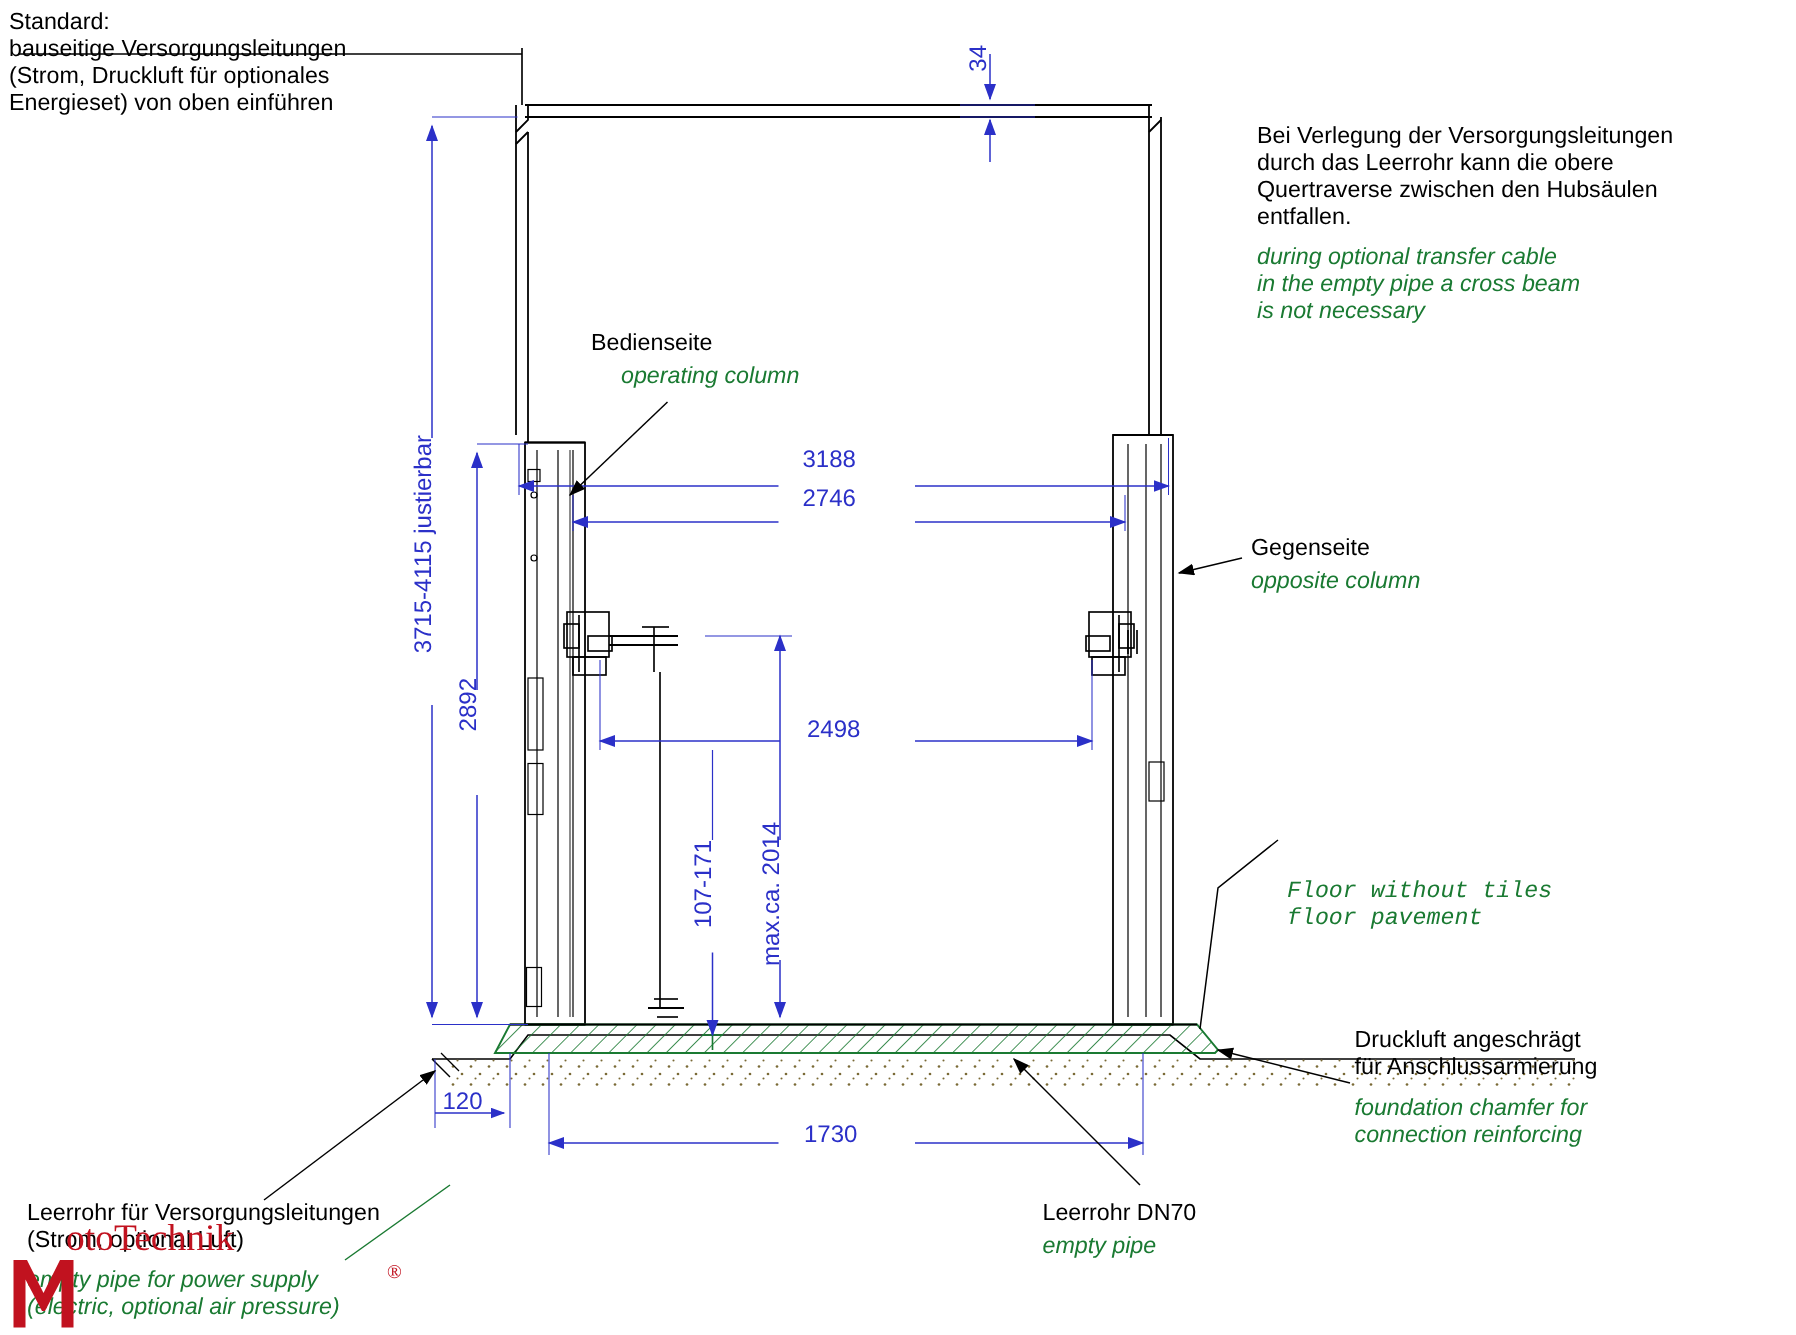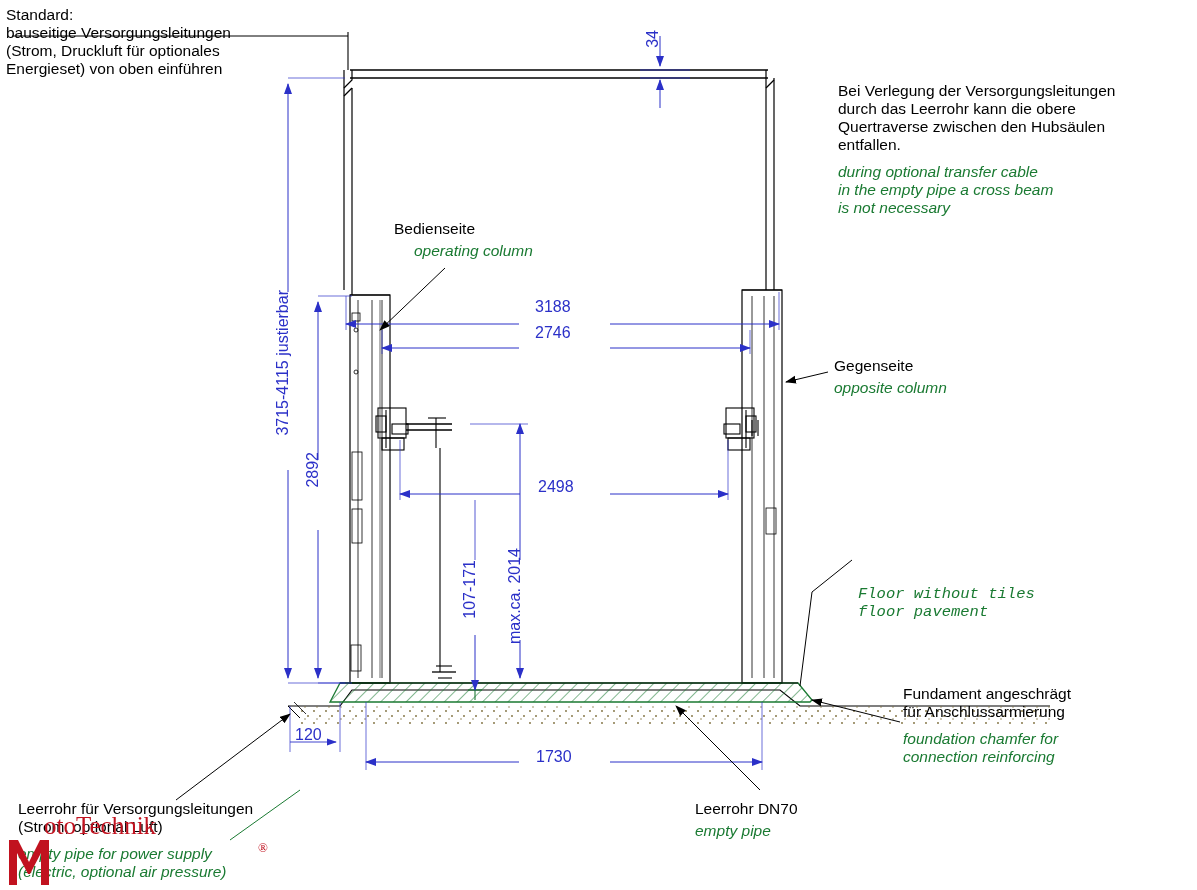--- a/index.html
+++ b/index.html
@@ -207,21 +207,21 @@
 
   <div class="txt de" style="left:394px;top:220px;">Bedienseite</div>
   <div class="txt en" style="left:394px;top:242px;margin-left:20px;">operating column</div>
 
   <div class="txt de" style="left:834px;top:357px;">Gegenseite</div>
   <div class="txt en" style="left:834px;top:379px;">opposite column</div>
 
   <div class="txt en" style="left:858px;top:586px;font-family:Liberation Mono, monospace;">Floor without tiles
 floor pavement</div>
 
-  <div class="txt de" style="left:903px;top:685px;">Fundament angeschrägt
+  <div class="txt de" style="left:903px;top:685px;">Druckluft angeschrägt
 für Anschlussarmierung</div>
   <div class="txt en" style="left:903px;top:730px;">foundation chamfer for
 connection reinforcing</div>
 
   <div class="txt de" style="left:18px;top:800px;">Leerrohr für Versorgungsleitungen
 (Strom, optional Luft)</div>
   <div class="txt en" style="left:18px;top:845px;">empty pipe for power supply
 (electric, optional air pressure)</div>
 
   <div class="txt de" style="left:695px;top:800px;">Leerrohr DN70</div>

